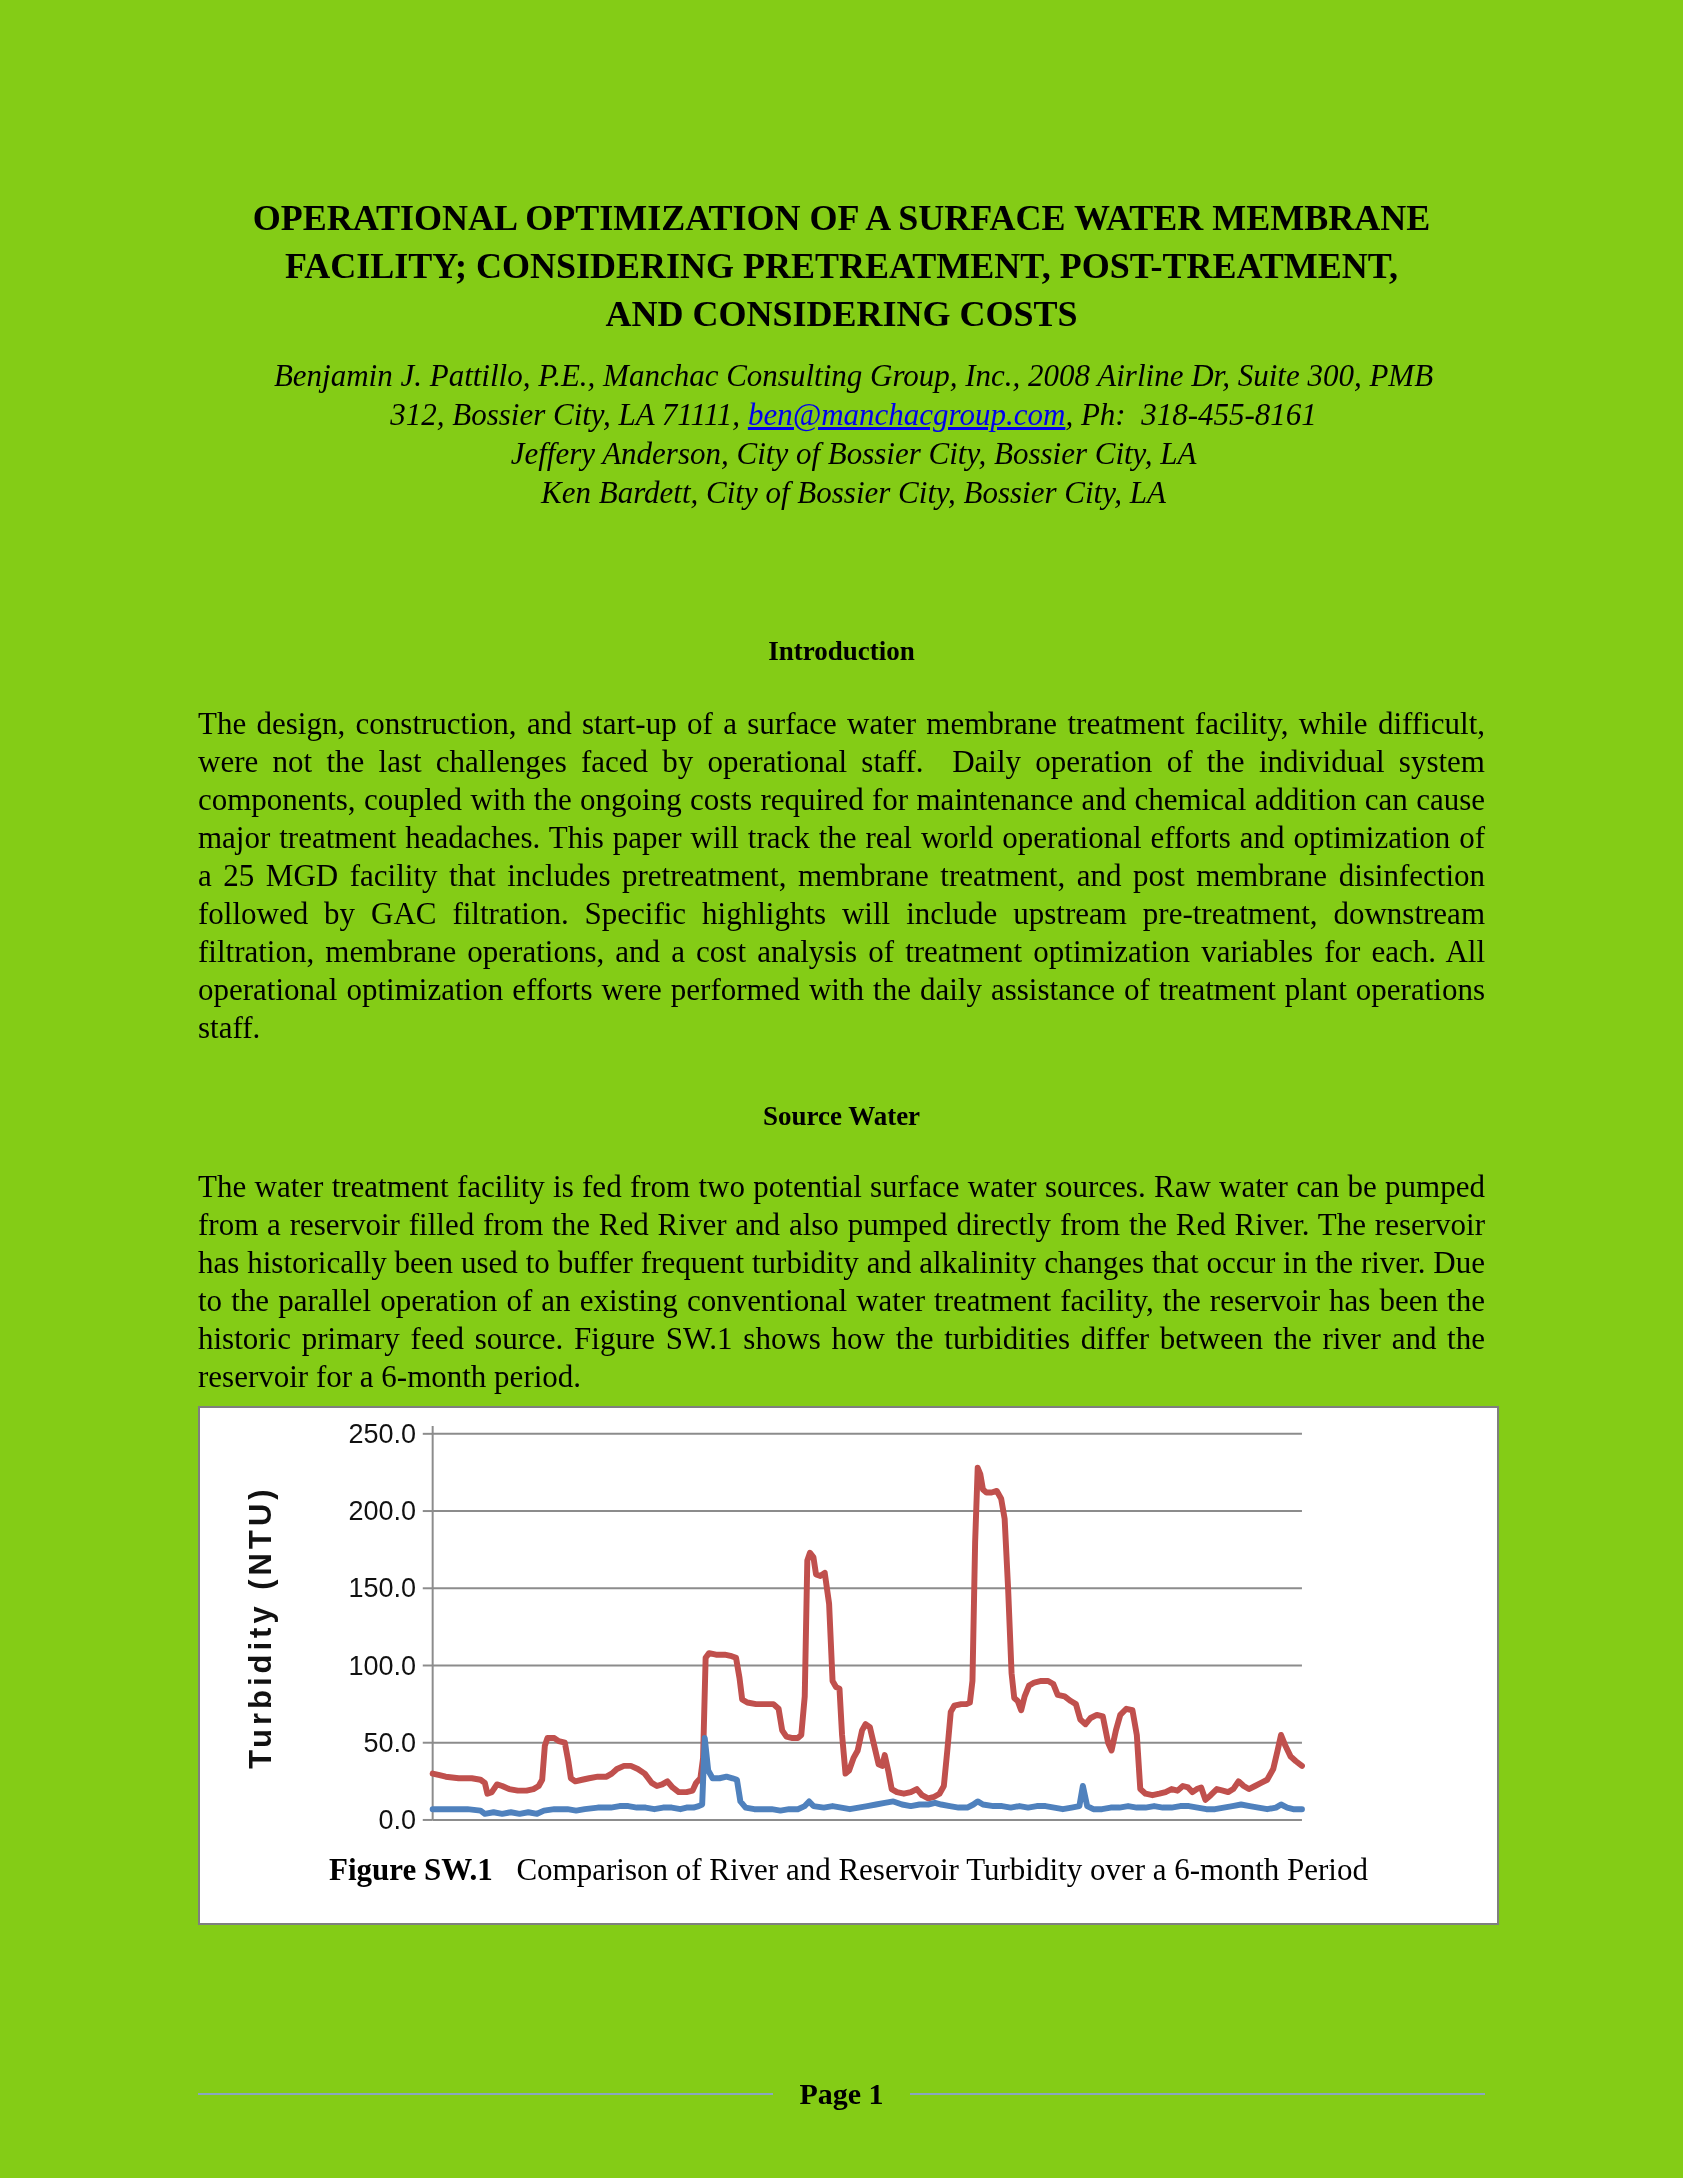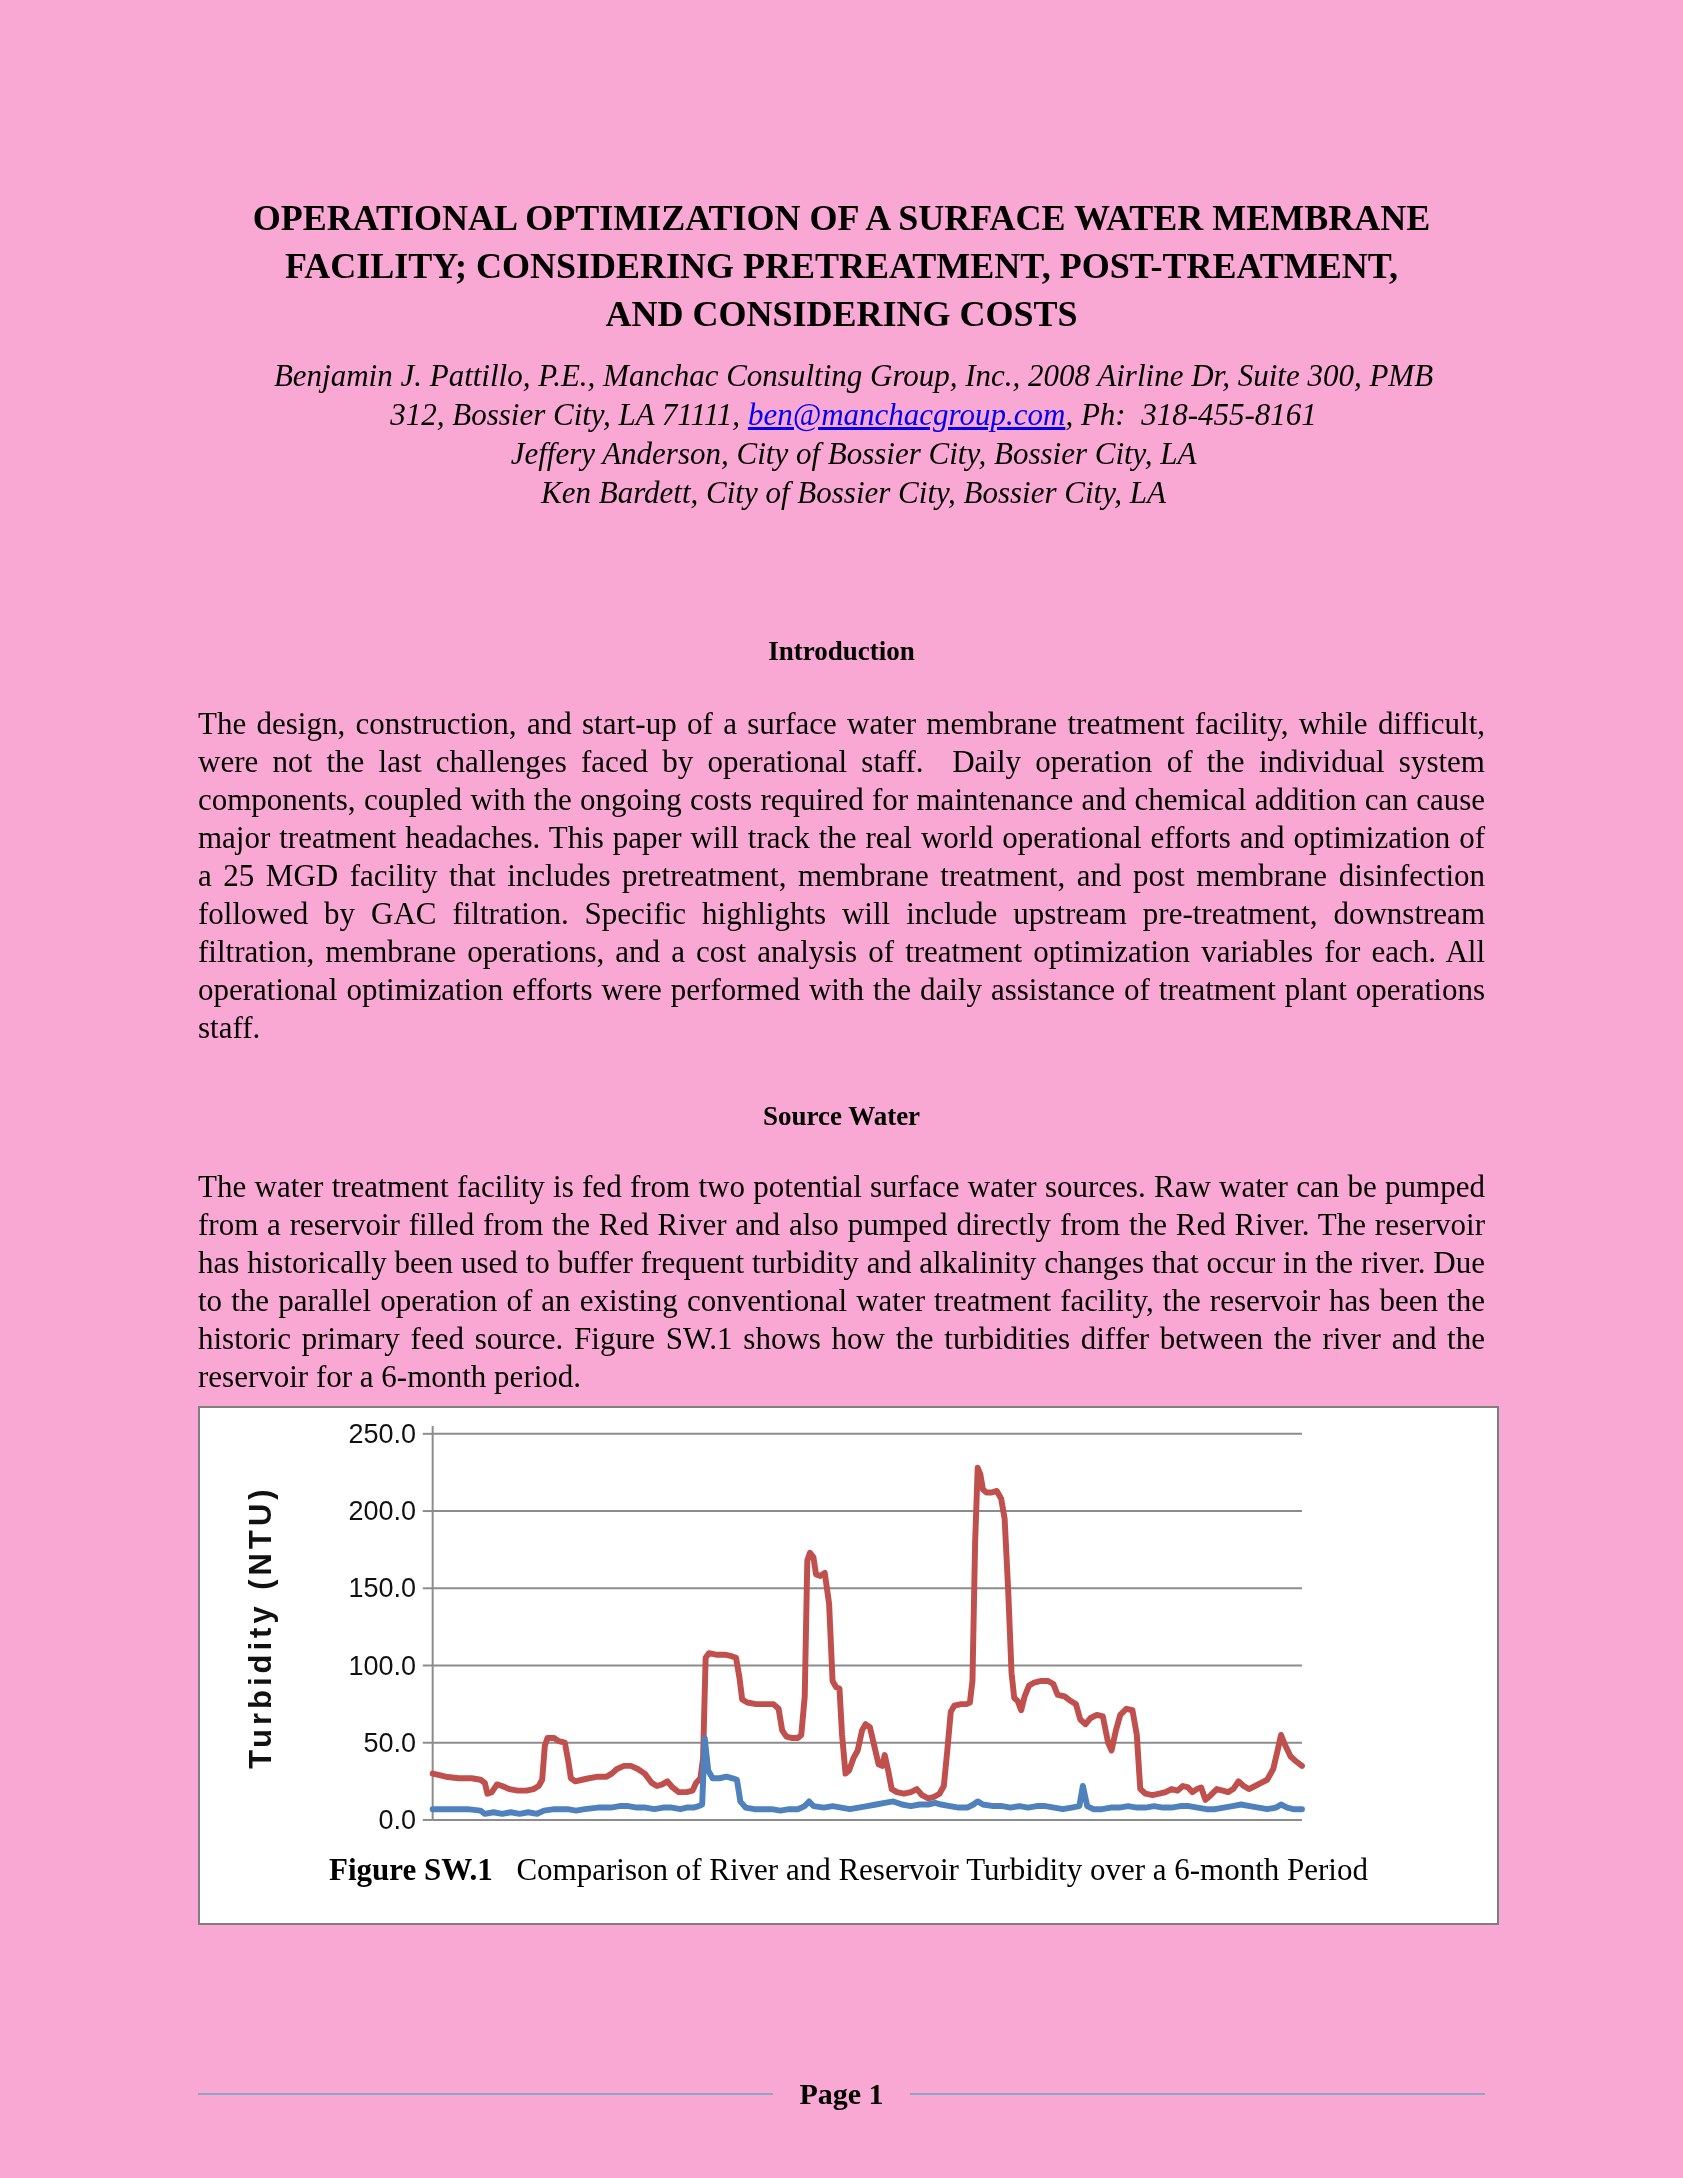--- a/index.html
+++ b/index.html
@@ -1,19 +1,19 @@
 <!DOCTYPE html>
 <html><head>
 <meta charset="utf-8">
 <style>
   html,body{margin:0;padding:0;background:#e8e8e8;}
   .page{
     position:relative;
     width:1683px;height:2178px;
-    background:#f9a8d4;
+    background:#84cc16;
     font-family:"Liberation Serif", serif;
     color:#000;
     margin:0 auto;
     overflow:hidden;
   }
   .title-block{
     position:absolute;left:0;top:194px;width:1683px;
     text-align:center;font-weight:bold;font-size:36px;line-height:48px;
   }
   .author-block{

